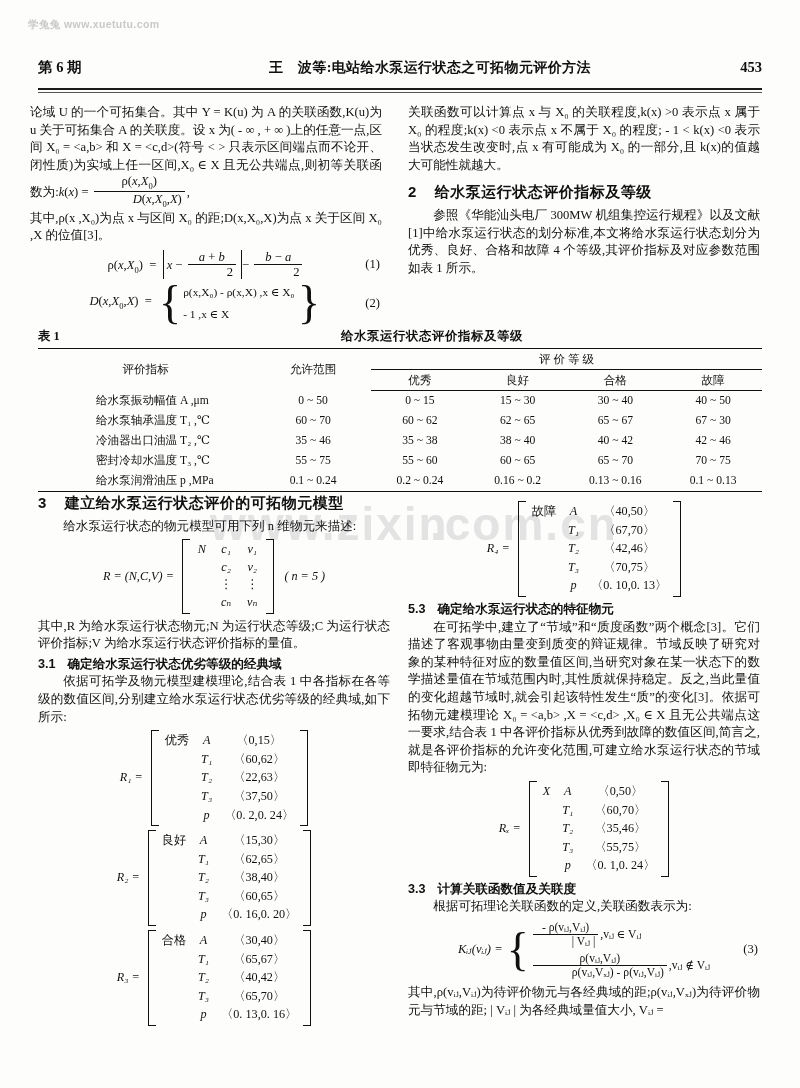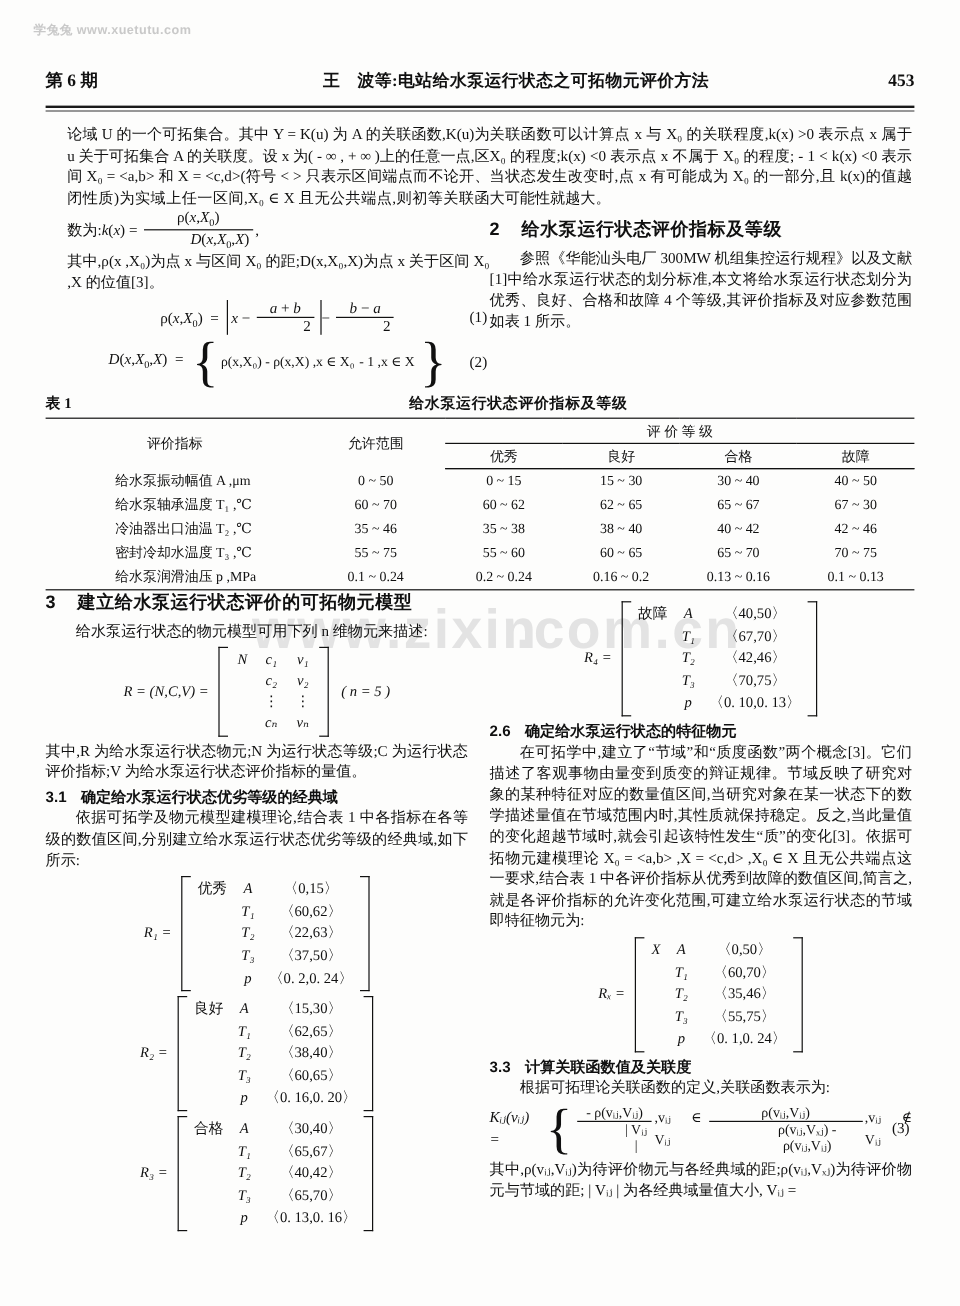--- a/index.html
+++ b/index.html
@@ -80,21 +80,21 @@
   }
 
   
   .col {
     position: absolute;
     width: 352px;
     font-size: 12.6px;
     line-height: 17.6px;
     text-align: justify;
   }
-  #col-left  { left: 56px;  top: 104px; }
+  #col-left  { left: 30px;  top: 104px; }
   #col-right { left: 408px; top: 104px; }
 
   p { margin: 0; text-indent: 2em; }
   p.noind { text-indent: 0; }
 
   .hsec {
     font-weight: bold;
     font-size: 15px;
     margin: 9px 0 6px 0;
     letter-spacing: 0.5px;
@@ -203,21 +203,21 @@
   }
 
   
   .pw-wrap { display: flex; align-items: center; justify-content: center; position: relative; text-indent: 0; margin: 5px 0; }
   .brace {
     font-size: 46px;
     line-height: 0.8;
     font-family: "Liberation Serif", serif;
     margin: 0 2px 0 4px;
   }
-  .pw-rows { display: flex; gap: 4px; }
+  .pw-rows { display: flex; flex-direction: column; gap: 4px; }
   .pw-row { display: flex; align-items: center; font-size: 11.6px; }
 </style>
 </head>
 <body>
 
 <div id="scan-page">
 
   <div class="wm-topleft">学兔兔  www.xuetutu.com</div>
   <div class="wm-center wm-b">.com.cn</div>
   <div class="wm-center wm-a">www.zixin</div>
@@ -472,21 +472,21 @@
         <span class="c-sym">T₃</span>
         <span class="c-val">〈70,75〉</span>
         <span class="c-name"></span>
         <span class="c-sym">p</span>
         <span class="c-val">〈0. 10,0. 13〉</span>
       </span>
       <span class="brk brk-r"></span>
     </div>
 
     <div class="hsub">
-      <span class="num">2.6</span>
+      <span class="num">5.3</span>
       <span>确定给水泵运行状态的特征物元</span>
     </div>
     <p>在可拓学中,建立了“节域”和“质度函数”两个概念[3]。它们描述了客观事物由量变到质变的辩证规律。节域反映了研究对象的某种特征对应的数量值区间,当研究对象在某一状态下的数学描述量值在节域范围内时,其性质就保持稳定。反之,当此量值的变化超越节域时,就会引起该特性发生“质”的变化[3]。依据可拓物元建模理论 X₀ = &lt;a,b&gt; ,X = &lt;c,d&gt; ,X₀ ∈ X 且无公共端点这一要求,结合表 1 中各评价指标从优秀到故障的数值区间,简言之,就是各评价指标的允许变化范围,可建立给水泵运行状态的节域即特征物元为:</p>
 
     <div class="matrix-wrap">
       <span class="mx-label it">Rₓ  =</span>
       <span class="brk brk-l"></span>
       <span class="mx-grid">
         <span class="c-name it">X</span>
         <span class="c-sym">A</span>

